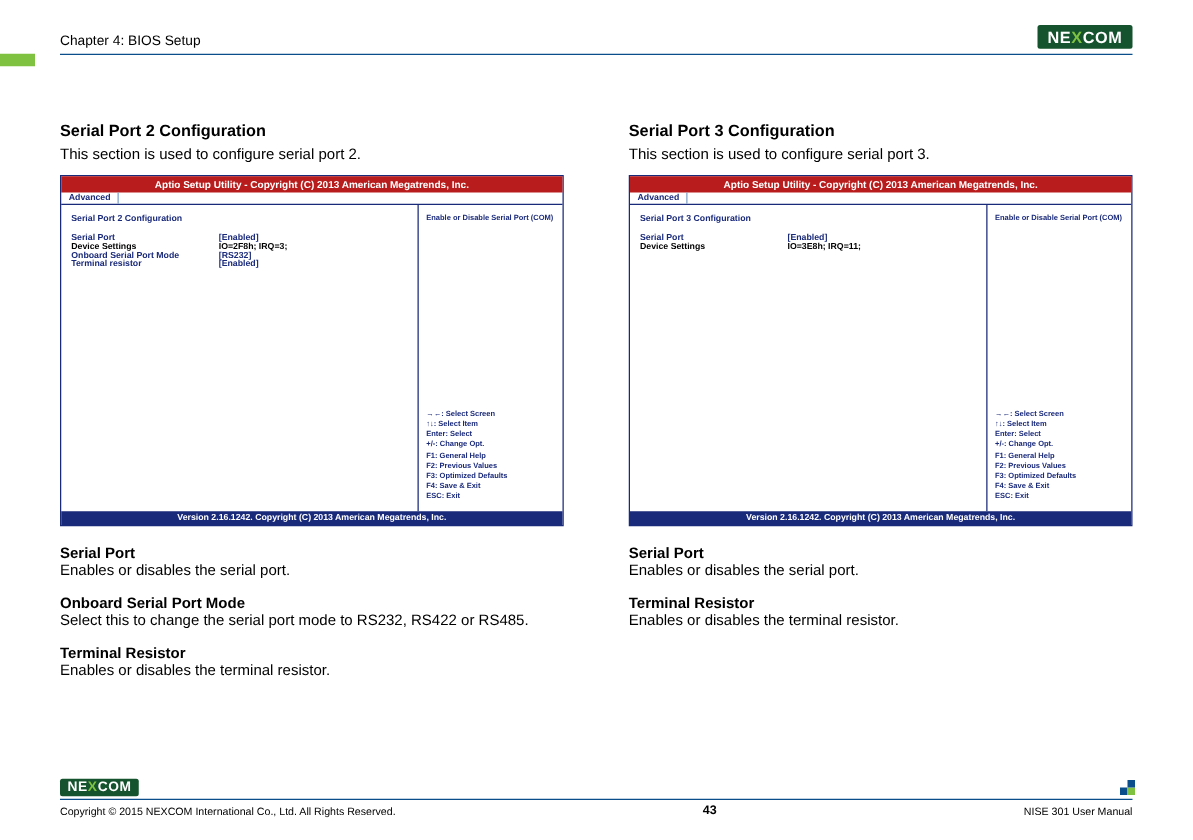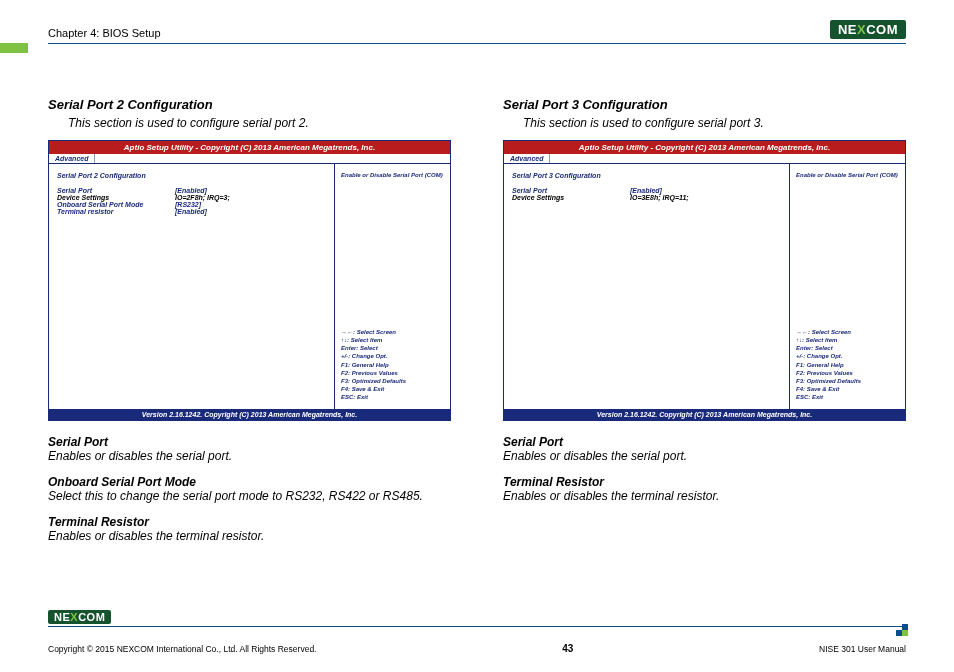--- a/index.html
+++ b/index.html
@@ -21,24 +21,24 @@
     display: inline-flex; align-items: center;
   }
   .logo-bottom { font-size: 11px; padding: 1px 6px; }
   .logo-x { color: #7fc241; }
   .top-rule { border: none; border-top: 1.5px solid #0a4f8c; margin-top: 4px; }
   .green-tab {
     width: 28px; height: 10px; background: #7fc241;
     margin-top: -1px; margin-left: -48px;
   }
 
-  .columns { display: flex; gap: 52px; margin-top: 44px; font-style: italic; }
+  .columns { display: flex; gap: 52px; margin-top: 44px; }
   .col { flex: 1; }
   .section-title { font-size: 13px; font-weight: bold; margin-bottom: 4px; }
-  .section-desc { font-size: 12px; font-weight: 300; margin-bottom: 10px; margin-left: 20px; }
+  .section-desc { font-size: 12px; font-weight: 300; margin-bottom: 10px; }
 
   .bios-box { border: 1.5px solid #1a2a7a; width: 100%; }
   .bios-titlebar {
     background: #b91c1c; color: #fff; font-size: 8px; font-weight: bold;
     text-align: center; padding: 2px 0;
   }
   .bios-tab-row { display: flex; border-bottom: 1px solid #1a2a7a; font-size: 7px; }
   .bios-tab {
     border-right: 1px solid #7fa1c9; padding: 1px 6px; color: #1a2a7a; font-weight: bold;
   }
@@ -66,21 +66,21 @@
   .desc-block { margin-top: 14px; font-size: 12px; }
   .desc-block .dt { font-weight: bold; font-size: 12px; }
   .desc-block .dd { font-weight: 300; margin-bottom: 12px; }
 
   .footer {
     position: absolute; left: 48px; right: 48px; bottom: 18px;
   }
   .footer-rule { border: none; border-top: 1.5px solid #0a4f8c; }
   .footer-row {
     display: flex; justify-content: space-between; align-items: center;
-    font-size: 8.5px; margin-top: 16px;
+    font-size: 8.5px; margin-top: 3px;
   }
   .footer-logo-row { display: flex; align-items: center; gap: 6px; margin-bottom: 2px; }
   .pagenum { font-weight: bold; font-size: 10px; }
   .corner {
     position: absolute; right: 46px; bottom: 36px;
     width: 14px; height: 14px;
   }
   .corner::before, .corner::after {
     content: ""; position: absolute; background: #0a4f8c;
   }

